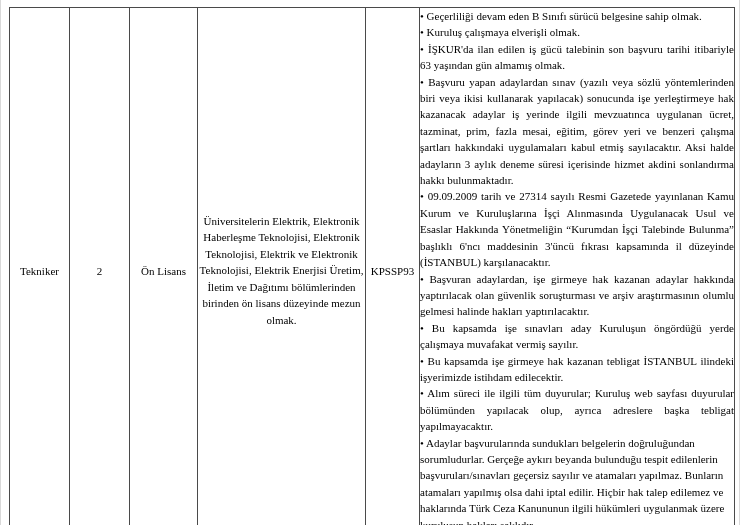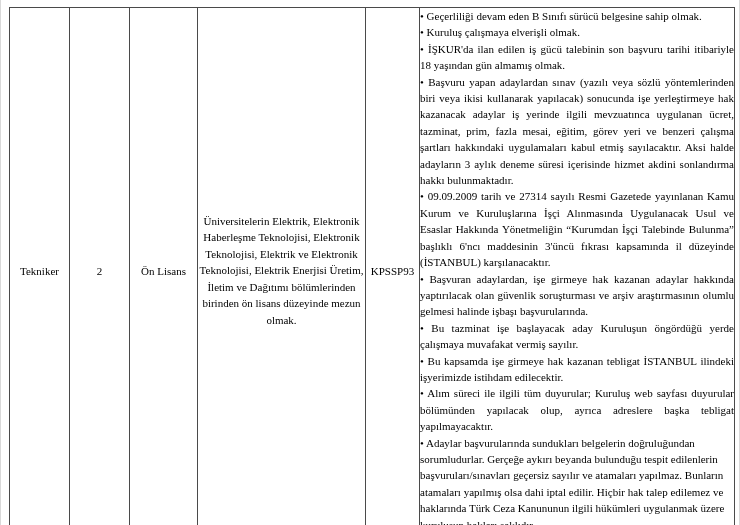--- a/index.html
+++ b/index.html
@@ -91,25 +91,25 @@
       <tr>
         <td class="col-pos cell-center">Tekniker</td>
         <td class="col-qty cell-center">2</td>
         <td class="col-level cell-center">Ön Lisans</td>
         <td class="col-dept cell-dept">Üniversitelerin Elektrik, Elektronik Haberleşme Teknolojisi, Elektronik Teknolojisi, Elektrik ve Elektronik Teknolojisi, Elektrik Enerjisi Üretim, İletim ve Dağıtımı bölümlerinden birinden ön lisans düzeyinde mezun olmak.</td>
         <td class="col-code cell-center">KPSSP93</td>
         <td class="col-conds cell-conds">
           <div>
               <p class="bullet-line">• Geçerliliği devam eden B Sınıfı sürücü belgesine sahip olmak.</p>
               <p class="bullet-line">• Kuruluş çalışmaya elverişli olmak.</p>
-              <p class="bullet-line">• İŞKUR'da ilan edilen iş gücü talebinin son başvuru tarihi itibariyle 18 yaşından gün almamış olmak.</p>
+              <p class="bullet-line">• İŞKUR'da ilan edilen iş gücü talebinin son başvuru tarihi itibariyle 63 yaşından gün almamış olmak.</p>
               <p class="bullet-line">• Başvuru yapan adaylardan sınav (yazılı veya sözlü yöntemlerinden biri veya ikisi kullanarak yapılacak) sonucunda işe yerleştirmeye hak kazanacak adaylar iş yerinde ilgili mevzuatınca uygulanan ücret, tazminat, prim, fazla mesai, eğitim, görev yeri ve benzeri çalışma şartları hakkındaki uygulamaları kabul etmiş sayılacaktır. Aksi halde adayların 3 aylık deneme süresi içerisinde hizmet akdini sonlandırma hakkı bulunmaktadır.</p>
               <p class="bullet-line">• 09.09.2009 tarih ve 27314 sayılı Resmi Gazetede yayınlanan Kamu Kurum ve Kuruluşlarına İşçi Alınmasında Uygulanacak Usul ve Esaslar Hakkında Yönetmeliğin “Kurumdan İşçi Talebinde Bulunma” başlıklı 6'ncı maddesinin 3'üncü fıkrası kapsamında il düzeyinde (İSTANBUL) karşılanacaktır.</p>
-              <p class="bullet-line">• Başvuran adaylardan, işe girmeye hak kazanan adaylar hakkında yaptırılacak olan güvenlik soruşturması ve arşiv araştırmasının olumlu gelmesi halinde işbaşı başvurularında.</p>
-              <p class="bullet-line">• Bu tazminat işe başlayacak aday Kuruluşun öngördüğü yerde çalışmaya muvafakat vermiş sayılır.</p>
+              <p class="bullet-line">• Başvuran adaylardan, işe girmeye hak kazanan adaylar hakkında yaptırılacak olan güvenlik soruşturması ve arşiv araştırmasının olumlu gelmesi halinde hakları yaptırılacaktır.</p>
+              <p class="bullet-line">• Bu kapsamda işe sınavları aday Kuruluşun öngördüğü yerde çalışmaya muvafakat vermiş sayılır.</p>
               <p class="bullet-line">• Bu kapsamda işe girmeye hak kazanan tebligat İSTANBUL ilindeki işyerimizde istihdam edilecektir.</p>
               <p class="bullet-line">• Alım süreci ile ilgili tüm duyurular; Kuruluş web sayfası duyurular bölümünden yapılacak olup, ayrıca adreslere başka tebligat yapılmayacaktır.</p>
               <p class="bullet-line">• Adaylar başvurularında sundukları belgelerin doğruluğundan sorumludurlar. Gerçeğe aykırı beyanda bulunduğu tespit edilenlerin başvuruları/sınavları geçersiz sayılır ve atamaları yapılmaz. Bunların atamaları yapılmış olsa dahi iptal edilir. Hiçbir hak talep edilemez ve haklarında Türk Ceza Kanununun ilgili hükümleri uygulanmak üzere kuruluşun hakları saklıdır.</p>
             </div>
         </td>
       </tr>
     </tbody>
   </table>
 </div>
 

